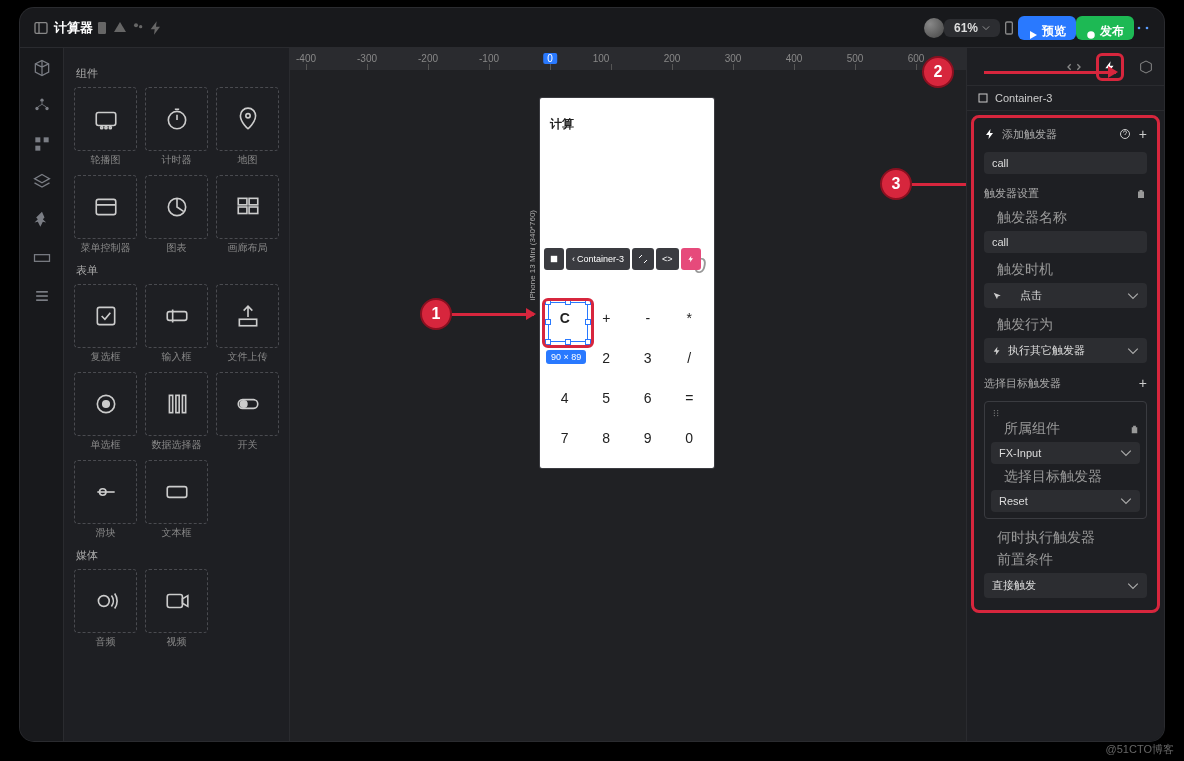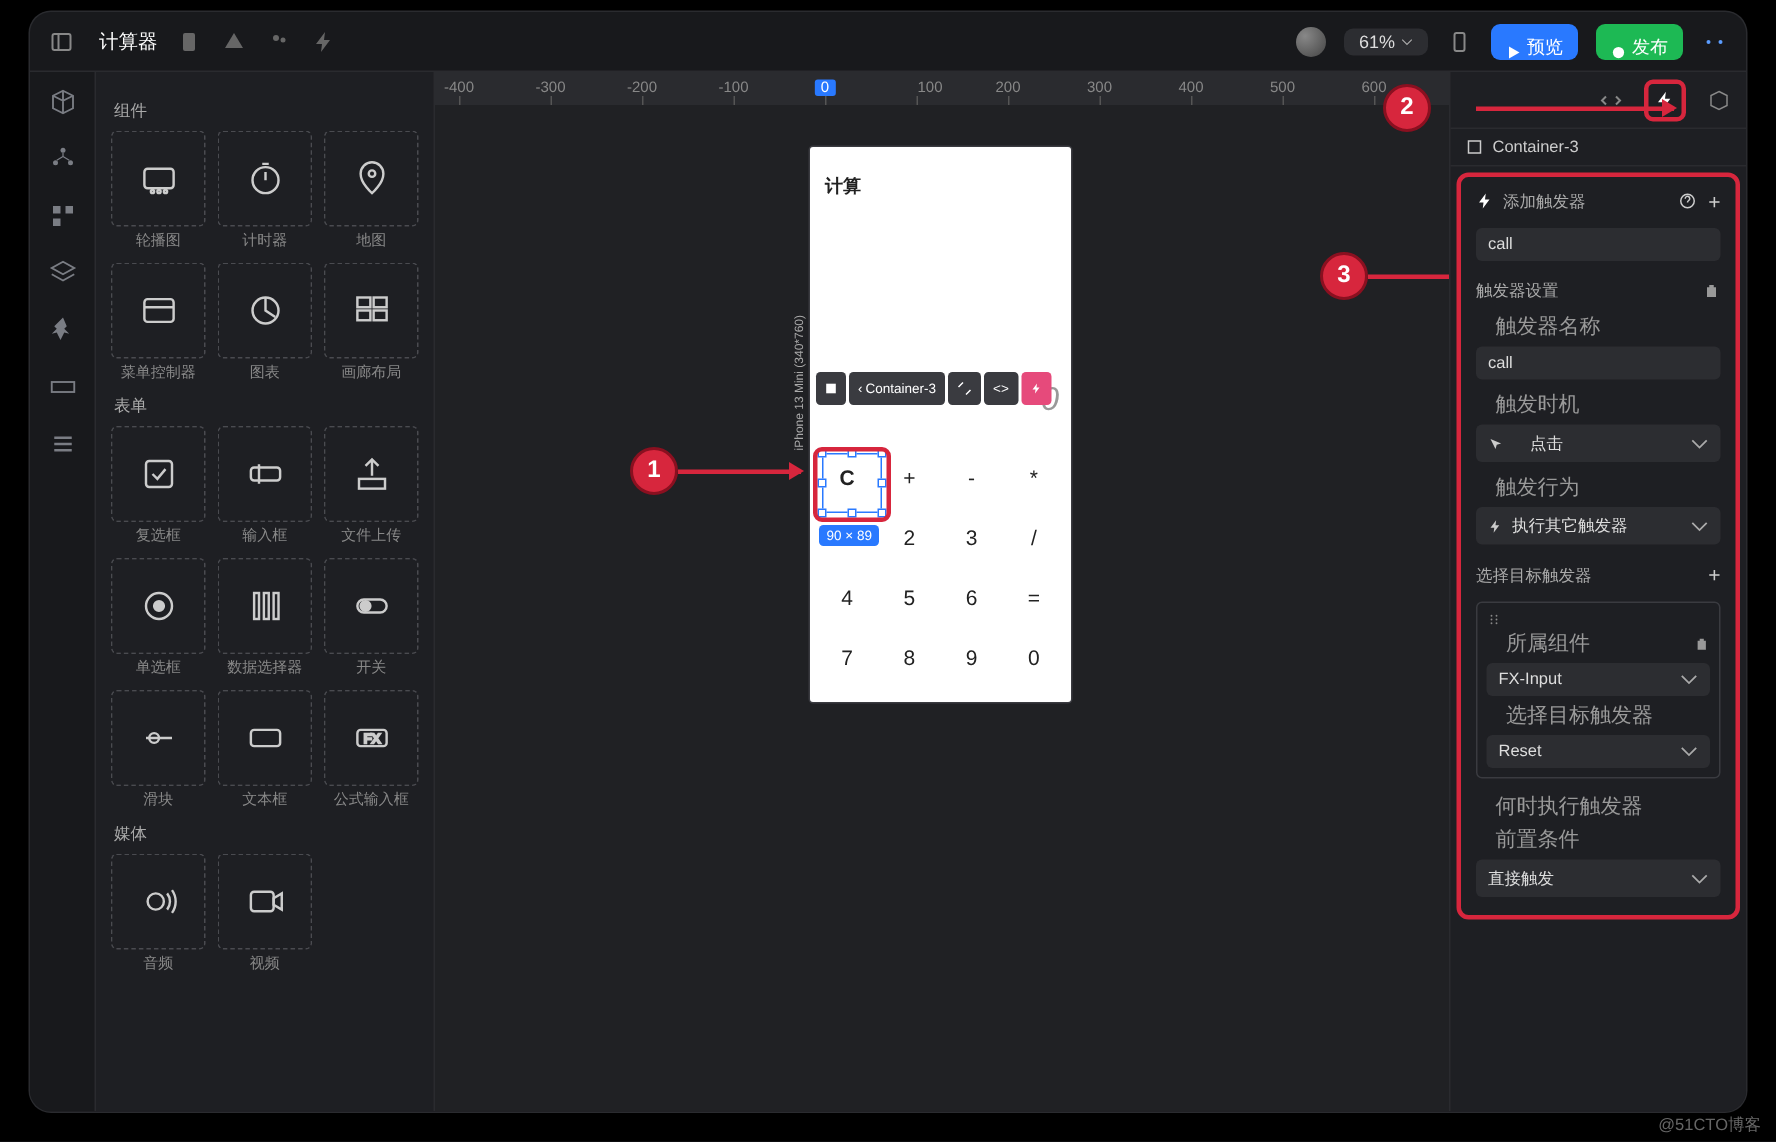--- a/index.html
+++ b/index.html
@@ -1,20 +1,20 @@
 <!DOCTYPE html>
 <html><head>
 <meta charset="utf-8">
 <style>
   * { box-sizing: border-box; margin: 0; padding: 0; font-family: -apple-system, "Segoe UI", "Microsoft YaHei", sans-serif; }
   body { background: #000; color: #ccc; width: 1184px; height: 761px; overflow: hidden; position: relative; }
   .app { position: absolute; top: 8px; left: 20px; right: 20px; bottom: 20px; background: #18191c; border-radius: 14px; box-shadow: 0 0 0 1px #2a2b2f, 0 8px 40px rgba(0,0,0,.6); display: flex; flex-direction: column; overflow: hidden; }
 
   
-  .topbar { height: 40px; display: flex; align-items: center; padding: 0 12px; gap: 12px; border-bottom: 1px solid #2a2b2f; }
+  .topbar { height: 40px; display: flex; align-items: center; padding: 0 12px; gap: 0; border-bottom: 1px solid #2a2b2f; font-weight: bold; }
   .topbar .title { font-size: 13px; color: #fff; margin-left: 4px; }
   .topbar .spacer { flex: 1; }
   .topbar .ico { width: 18px; height: 18px; display: inline-flex; align-items: center; justify-content: center; color: #888; }
   .topbar .ico svg { width: 16px; height: 16px; }
   .zoom-pill { background: #2c2d31; border-radius: 6px; padding: 2px 10px; font-size: 12px; color: #ddd; display:flex; align-items:center; gap:4px;}
   .btn { display: inline-flex; align-items: flex-end; gap: 4px; height: 24px; padding: 0 10px; border-radius: 6px; font-size: 12px; color: #fff; }
   .btn-blue { background: #2979ff; }
   .btn-green { background: #1db954; }
   .avatar { width:20px; height:20px; border-radius:50%; background: radial-gradient(circle at 30% 30%, #888,#444); }
 
@@ -351,31 +351,20 @@
           <div class="comp-wrap">
             <div class="comp-card">
               <div class="cicon">
                 <svg viewBox="0 0 24 24" fill="none" stroke="#ccc" stroke-width="1.5">
                   <rect x="3" y="7" width="18" height="10" rx="2"></rect>
                 </svg>
               </div>
             </div>
             <div class="comp-label-below">文本框</div>
           </div>
-          <div class="comp-wrap">
-            <div class="comp-card">
-              <div class="cicon">
-                <svg viewBox="0 0 24 24" fill="none" stroke="#ccc" stroke-width="1.5">
-                  <rect x="3" y="7" width="18" height="10" rx="2"></rect>
-                  <text x="7" y="15" font-size="8" fill="currentColor">FX</text>
-                </svg>
-              </div>
-            </div>
-            <div class="comp-label-below">公式输入框</div>
-          </div>
         </div>
       <div class="comp-group-label">媒体</div>
       <div class="comp-grid" id="compRow6">
           <div class="comp-wrap">
             <div class="comp-card">
               <div class="cicon">
                 <svg viewBox="0 0 24 24" fill="none" stroke="#ccc" stroke-width="1.5">
                   <circle cx="10" cy="12" r="5"></circle>
                   <path d="M17 7a8 8 0 010 10M20 5a12 12 0 010 14"></path>
                 </svg>
@@ -403,21 +392,21 @@
           <div class="ticklbl" style="left: 16px;">-400</div>
           <div class="tick" style="left: 77px;"></div>
           <div class="ticklbl" style="left: 77px;">-300</div>
           <div class="tick" style="left: 138px;"></div>
           <div class="ticklbl" style="left: 138px;">-200</div>
           <div class="tick" style="left: 199px;"></div>
           <div class="ticklbl" style="left: 199px;">-100</div>
           <div class="tick" style="left: 260px;"></div>
           <div class="ticklbl" style="left: 260px; background: rgb(41, 121, 255); color: rgb(255, 255, 255); padding: 0px 4px; border-radius: 2px;">0</div>
           <div class="tick" style="left: 321px;"></div>
-          <div class="ticklbl" style="left: 330px; text-align: right;">100</div>
+          <div class="ticklbl" style="left: 311px; text-align: right;">100</div>
           <div class="tick" style="left: 382px;"></div>
           <div class="ticklbl" style="left: 382px;">200</div>
           <div class="tick" style="left: 443px;"></div>
           <div class="ticklbl" style="left: 443px;">300</div>
           <div class="tick" style="left: 504px;"></div>
           <div class="ticklbl" style="left: 504px;">400</div>
           <div class="tick" style="left: 565px;"></div>
           <div class="ticklbl" style="left: 565px;">500</div>
           <div class="tick" style="left: 626px;"></div>
           <div class="ticklbl" style="left: 626px;">600</div>

